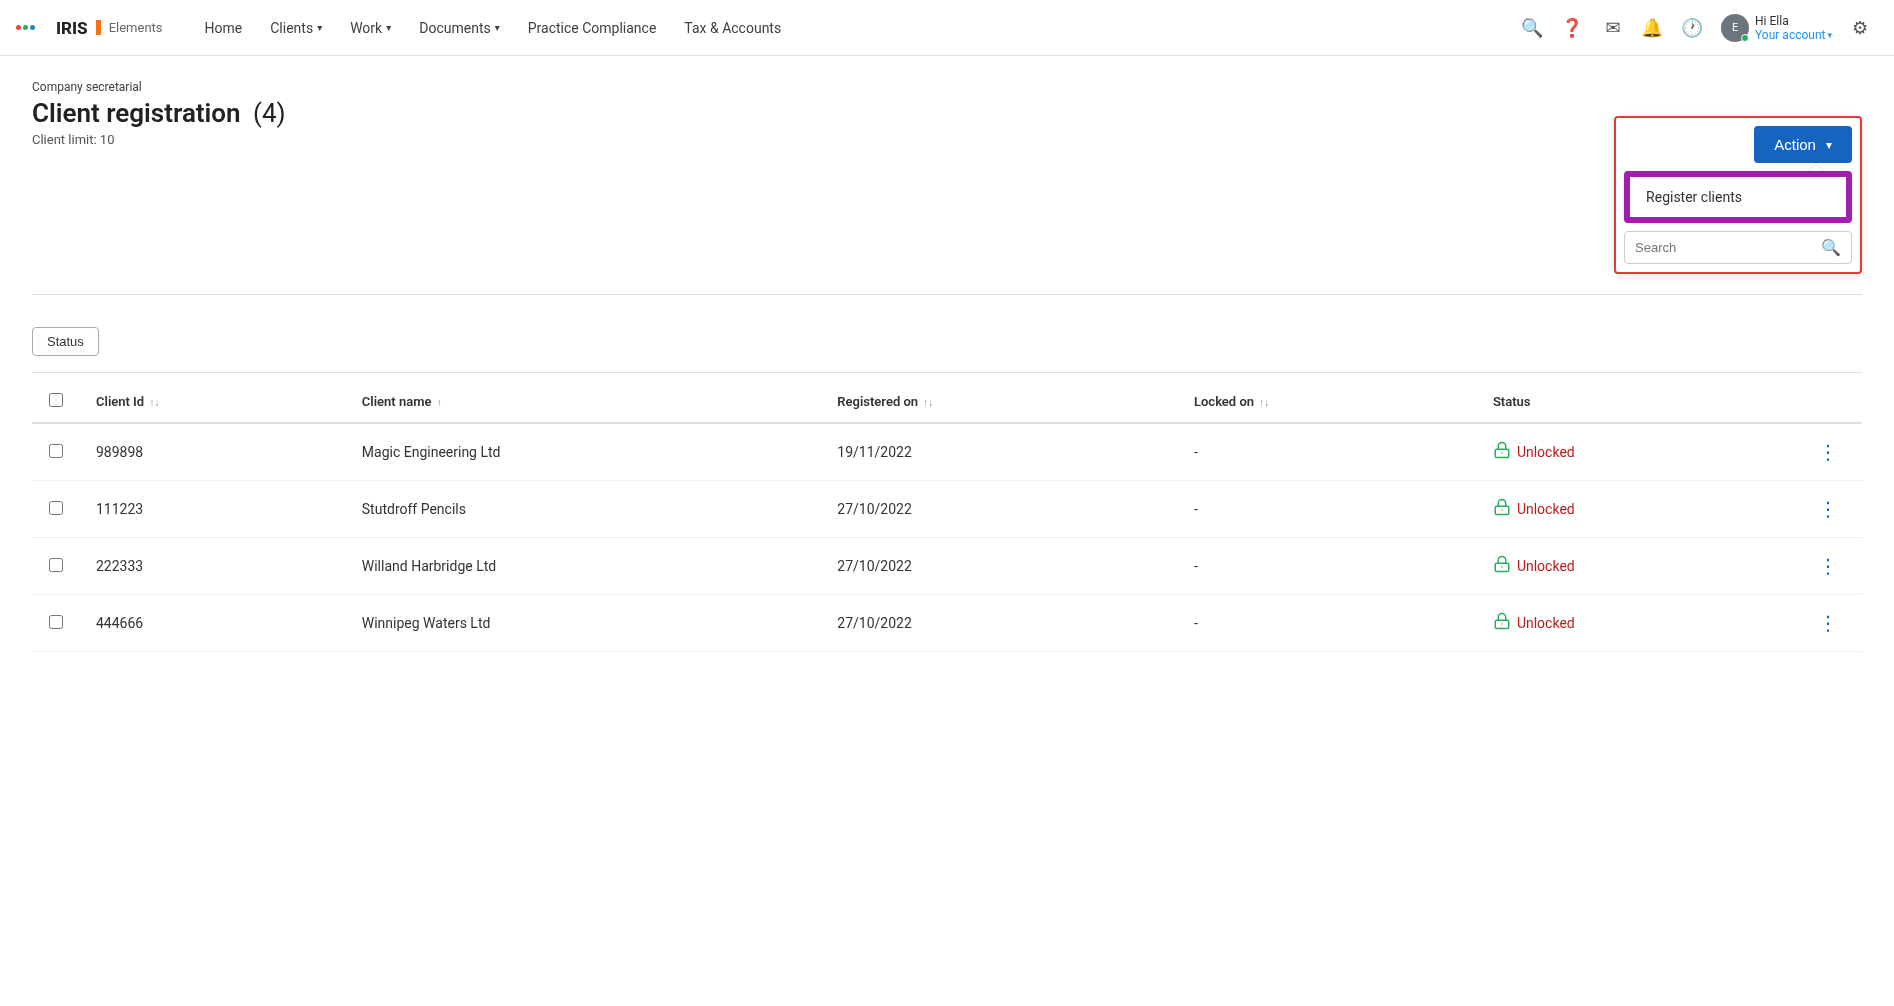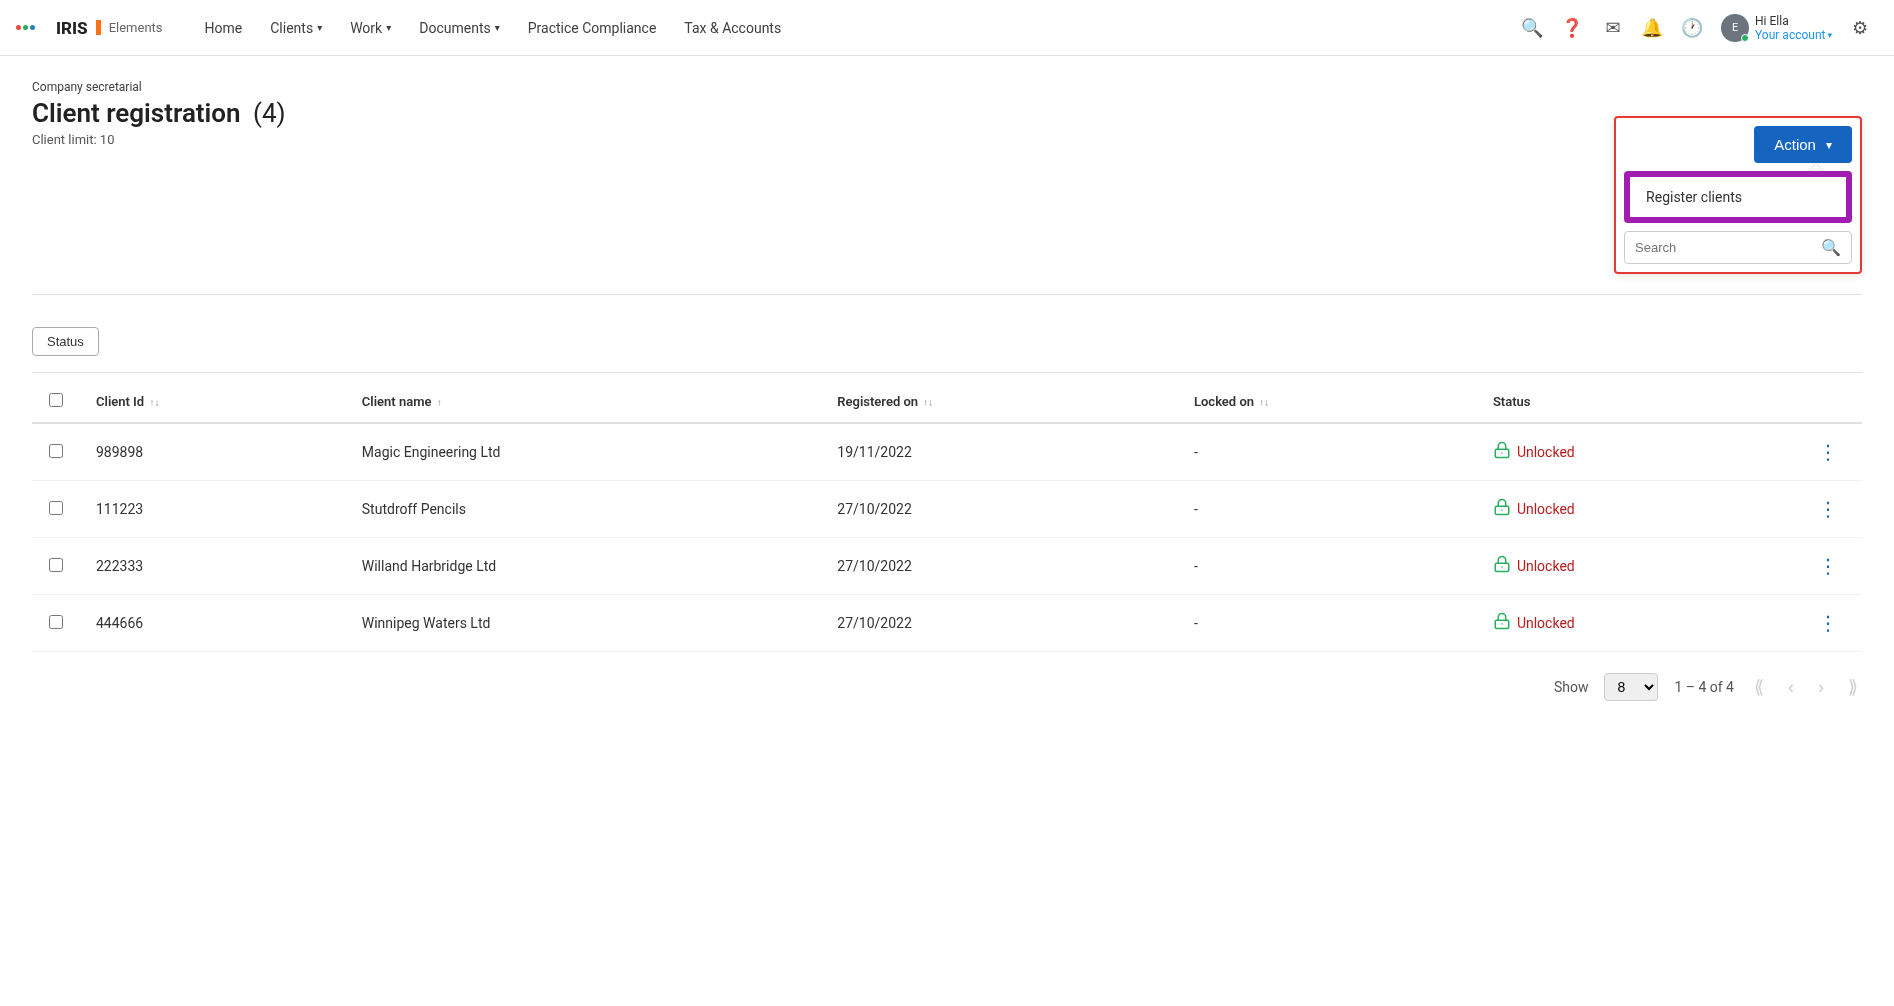--- a/index.html
+++ b/index.html
@@ -284,26 +284,13 @@
         </div>
       </td>
       <td>
         <span class="row-menu-btn">⋮</span>
       </td>
     </tr>
         </tbody>
     </table>
   </div>
 
-  <div class="pagination">
-    <span class="show-label">Show</span>
-    <select class="show-select">
-      <option>8</option>
-      <option>16</option>
-      <option>32</option>
-    </select>
-    <span class="page-info">1 – 4 of 4</span>
-    <button class="page-nav-btn disabled">⟪</button>
-    <button class="page-nav-btn disabled">‹</button>
-    <button class="page-nav-btn disabled">›</button>
-    <button class="page-nav-btn disabled">⟫</button>
-  </div>
 </div>
 
 </body></html>

